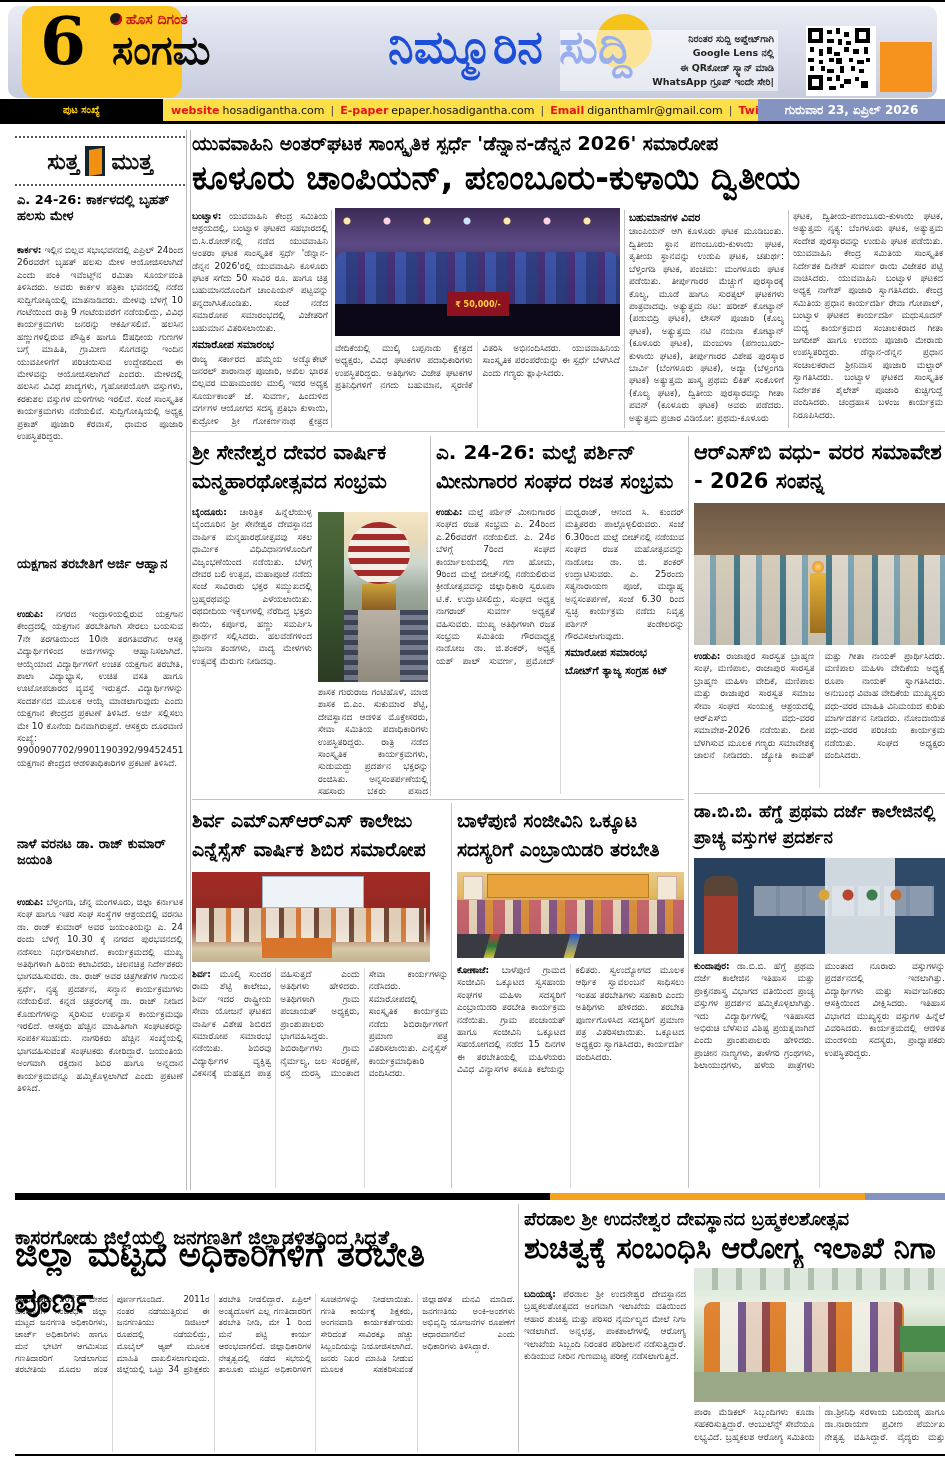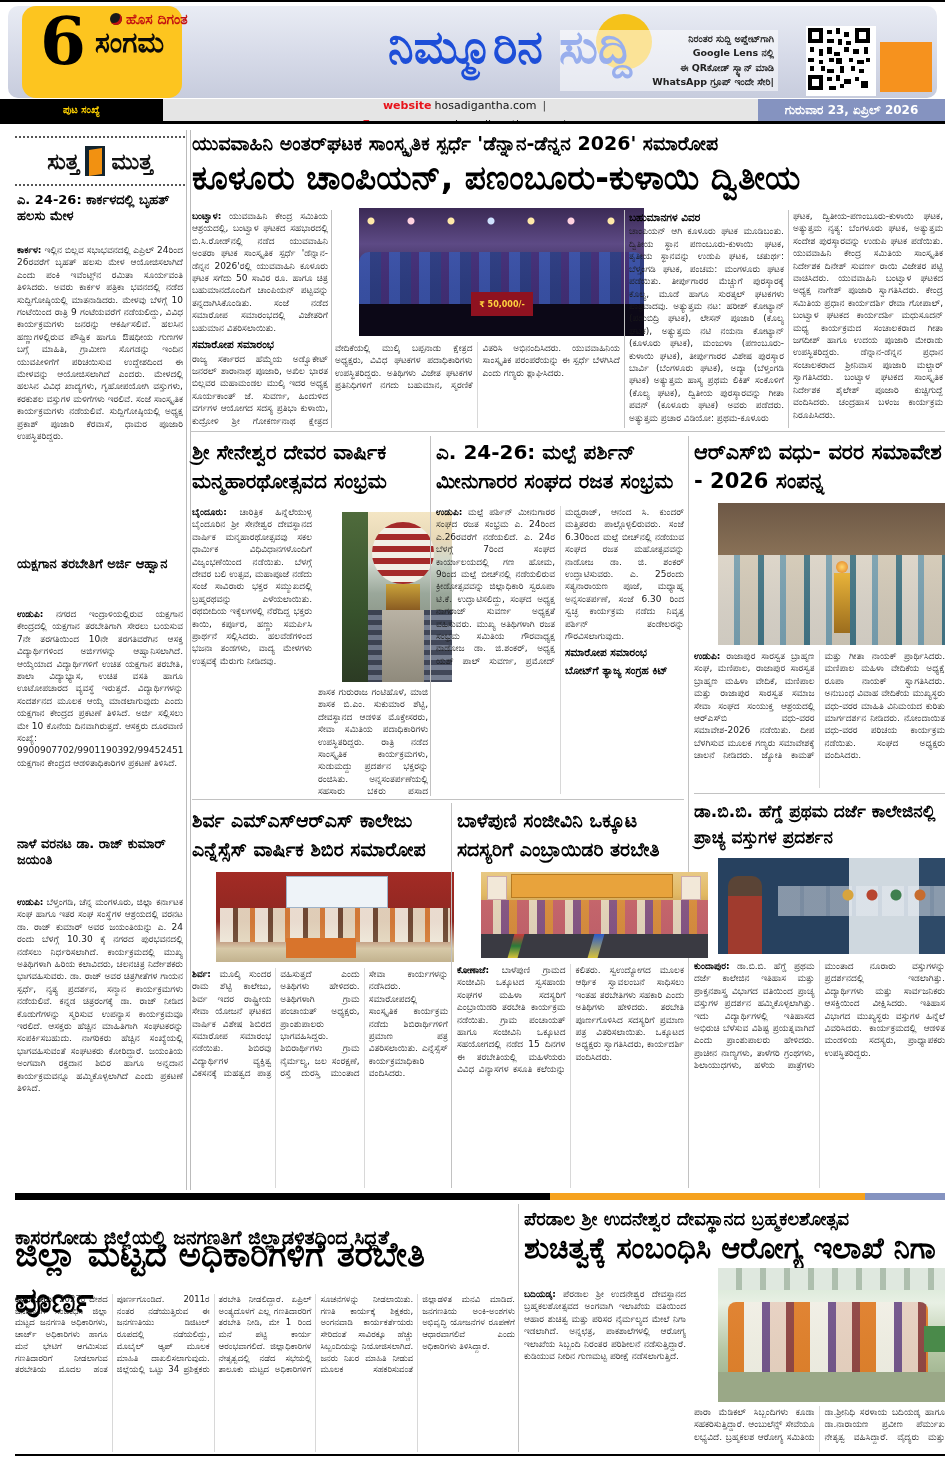--- a/index.html
+++ b/index.html
@@ -11,38 +11,38 @@
   .hd{font-weight:bold;color:#000;}
   .center{text-align:left;}
   .btxt{font-size:9px;line-height:1.38;text-align:justify;overflow:hidden;color:#1a1a1a;}
   .btxt b{color:#000;}
   .cols2{column-count:2;column-gap:10px;column-rule:1px solid #d8d8d8;}
   .cols3{column-count:3;column-gap:9px;column-rule:1px solid #d8d8d8;}
   .cols5{column-count:5;column-gap:9px;column-rule:1px solid #d8d8d8;}
   .vrule{position:absolute;width:1px;background:#c2c2c2;}
   .vrule.dbl{width:3px;background:#fff;border-left:1px solid #bbb;border-right:1px solid #bbb;}
   .hrule{position:absolute;height:1px;background:#c2c2c2;}
-  .photo{position:absolute;overflow:hidden;margin-left:24px;}
+  .photo{position:absolute;overflow:hidden;}
   .photo>div{position:absolute;}
   .subhead{font-weight:bold;font-size:10.5px;margin:3px 0 1px;color:#000;}
   
   .head-panel{left:8px;top:6px;width:929px;height:92px;border-radius:10px;
     background:linear-gradient(180deg,#e9ecf4 0%,#d6dae8 55%,#c7ccdd 100%);}
   .yellow-box{left:22px;top:6px;width:160px;height:92px;border-radius:14px;background:#fdc51f;}
   .page-six{left:40px;top:8px;font-size:66px;font-weight:900;color:#000;line-height:1;font-family:"DejaVu Serif","Liberation Serif",serif;}
   .brand-small{left:126px;top:11px;font-size:14px;font-weight:900;color:#c41111;white-space:nowrap;}
-  .brand-large{left:95px;top:26px;font-size:28px;font-weight:900;color:#0a0a0a;line-height:1.2;white-space:nowrap;}
+  .brand-large{left:112px;top:26px;font-size:40px;font-weight:900;color:#0a0a0a;line-height:1.2;white-space:nowrap;}
   .bird{left:110px;top:13px;width:12px;height:12px;border-radius:50%;background:#1a1a1a;box-shadow:inset -2px -2px 0 #c41111;}
   .mast-circle{left:596px;top:14px;width:56px;height:56px;border-radius:50%;background:#f5c21a;}
   .masthead{left:300px;top:20px;width:420px;font-size:46px;font-weight:900;color:#1d4ed8;text-align:center;white-space:nowrap;}
   .promo{left:560px;top:30px;width:210px;font-size:9.5px;line-height:1.5;text-align:right;color:#222;font-weight:bold;background:rgba(255,255,255,.55);padding:2px 4px;}
   .qr{left:806px;top:26px;width:66px;height:66px;background:#fff;padding:2px;}
   .orange-blk{left:880px;top:42px;width:52px;height:50px;background:#f6921e;}
   .linkbar-black{left:0;top:99px;width:163px;height:22px;background:#000;color:#ffd200;font-size:10px;font-weight:bold;display:flex;align-items:center;justify-content:center;}
-  .linkbar{left:163px;top:99px;width:595px;height:22px;background:#e5e5e5;display:flex;align-items:center;gap:6px;font-size:11px;padding-left:8px;box-sizing:border-box;white-space:nowrap;overflow:hidden;flex-direction:column;}
+  .linkbar{left:163px;top:99px;width:595px;height:22px;background:#fde047;display:flex;align-items:center;gap:6px;font-size:11px;padding-left:8px;box-sizing:border-box;white-space:nowrap;overflow:hidden;}
   .linkpair .lbl{color:#e8131b;font-weight:bold;margin-right:3px;}
   .linkpair{color:#111;}
   .linkpair:not(:last-child)::after{content:"|";margin-left:6px;color:#444;}
   .datebar{left:758px;top:99px;width:187px;height:22px;background:#8593c0;color:#fff;font-size:12px;font-weight:bold;display:flex;align-items:center;justify-content:center;}
   .topline{left:0;top:0;width:945px;height:2px;background:#000;}
   .thickrule{left:0;top:121px;width:945px;height:3px;background:#000;}
   
   .smlogo{left:15px;top:136px;width:170px;height:46px;display:flex;align-items:center;justify-content:center;gap:6px;
     border-top:2px dotted #555;border-bottom:2px dotted #555;font-size:22px;font-weight:900;}
   .door{width:20px;height:30px;background:#13242e;position:relative;}

